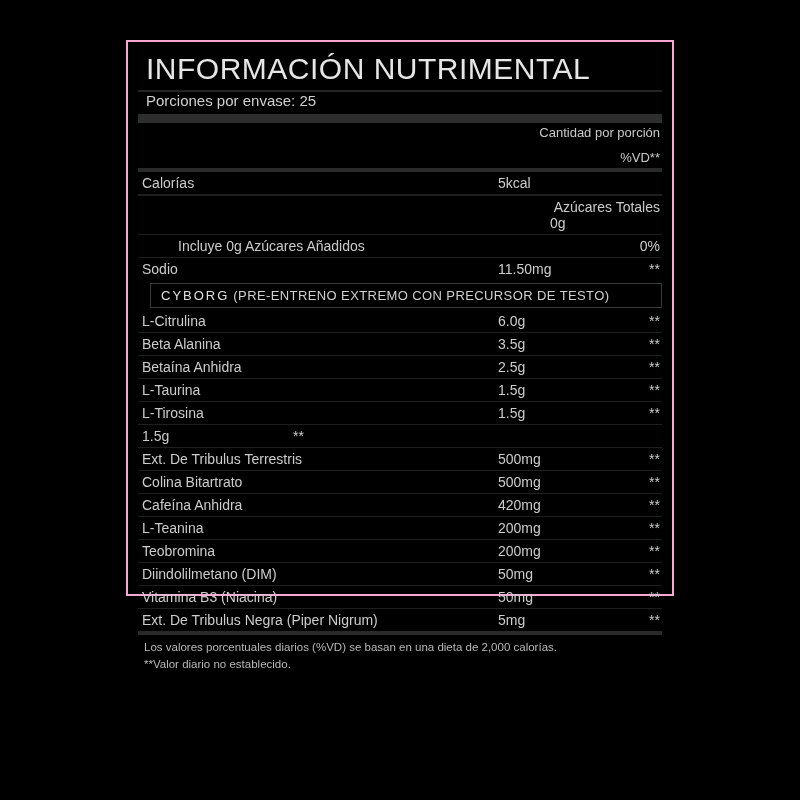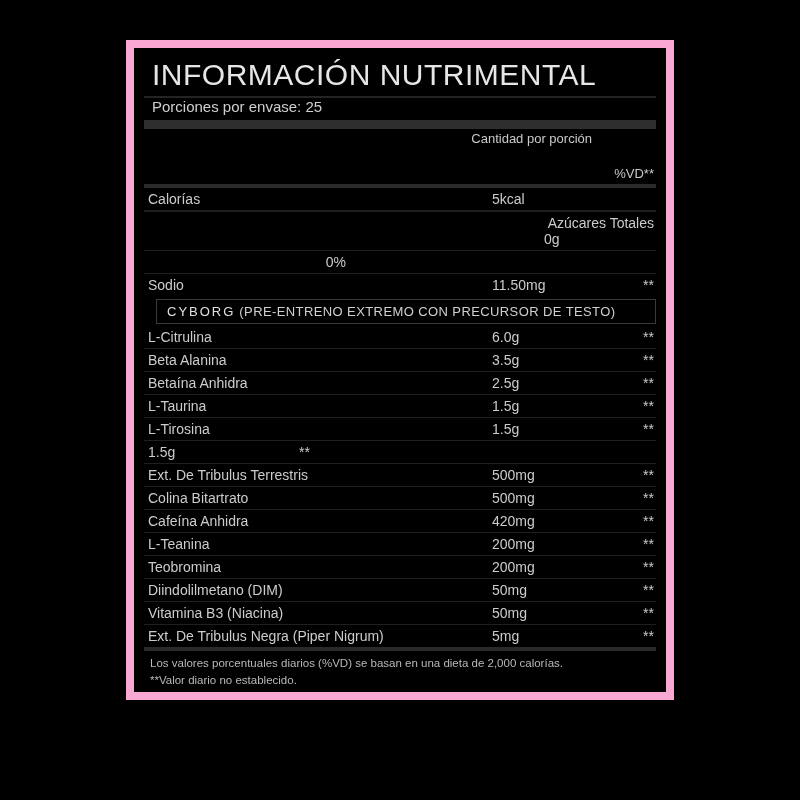--- a/index.html
+++ b/index.html
@@ -12,23 +12,23 @@
   }
   body {
     font-family: "Liberation Sans", sans-serif;
     color: #d8d8d8;
   }
   .panel {
     position: absolute;
     left: 126px;
     top: 40px;
     width: 548px;
-    height: 660px;
+    height: 556px;
     background: #000000;
-    border: 8px solid #f9a8d4;
+    border: 2px solid #f9a8d4;
     box-sizing: border-box;
     padding: 8px 10px 6px 10px;
   }
   .title {
     font-size: 30px;
     letter-spacing: 0.5px;
     color: #e6e6e6;
     text-align: left;
     margin: 2px 0 4px 8px;
     font-weight: 400;
@@ -51,28 +51,29 @@
     margin: 0;
   }
   .rule-thin {
     height: 2px;
     background: #242424;
     margin: 0;
   }
   .hdr-row {
     display: flex;
     justify-content: flex-end;
-    align-items: flex-start;
+    align-items: flex-end;
     font-size: 13px;
     color: #c9c9c9;
     padding: 2px 2px 3px 0;
     gap: 10px;
+    flex-direction: column;
   }
   .hdr-amount { white-space: nowrap; }
-  .hdr-dv { white-space: nowrap; width: 52px; text-align: right; margin-top: 35px; }
+  .hdr-dv { white-space: nowrap; width: 52px; text-align: right; }
 
   .row {
     display: flex;
     align-items: flex-end;
     font-size: 14px;
     color: #cccccc;
     padding: 3px 2px 3px 4px;
     position: relative;
   }
   .row .nm { flex: 1 1 auto; white-space: nowrap; }
@@ -135,20 +136,21 @@
   <div class="sep"></div>
 
   <div class="row indent1">
     <span class="nm">Azúcares Totales</span>
     <span class="amt">0g</span>
     <span class="dv"></span>
   </div>
   <div class="sep"></div>
 
   <div class="row indent2">
+    <span class="nm">Incluye 0g Azúcares Añadidos</span>
     <span class="amt"></span>
     <span class="dv">0%</span>
   </div>
   <div class="sep"></div>
 
   <div class="row">
     <span class="nm">Sodio</span>
     <span class="amt">11.50mg</span>
     <span class="dv">**</span>
   </div>

